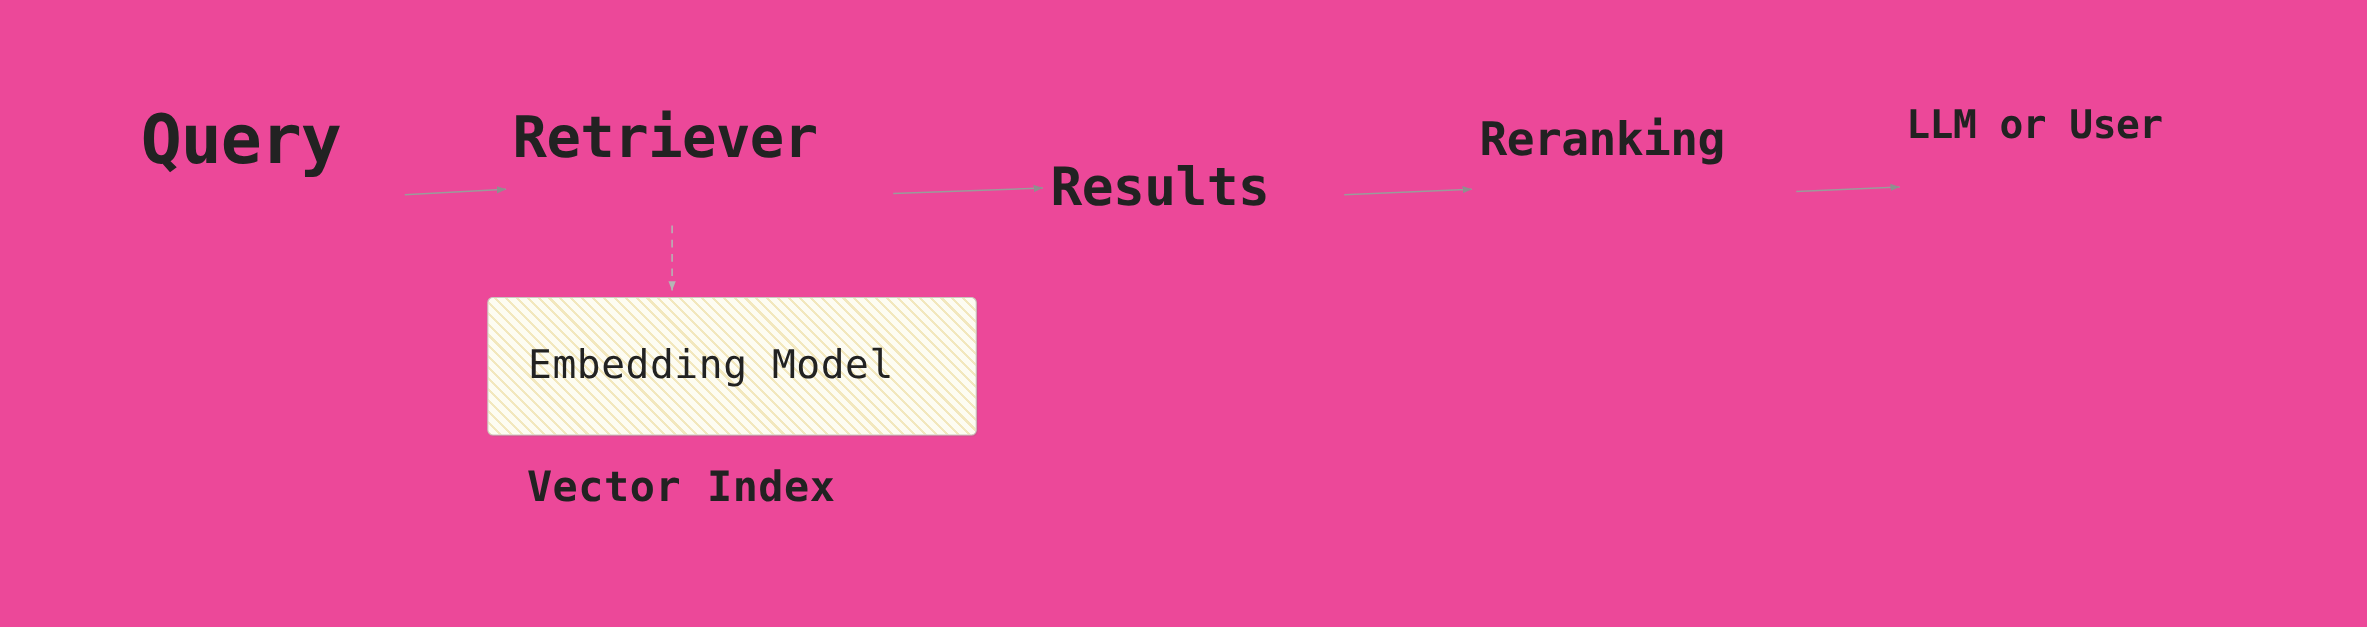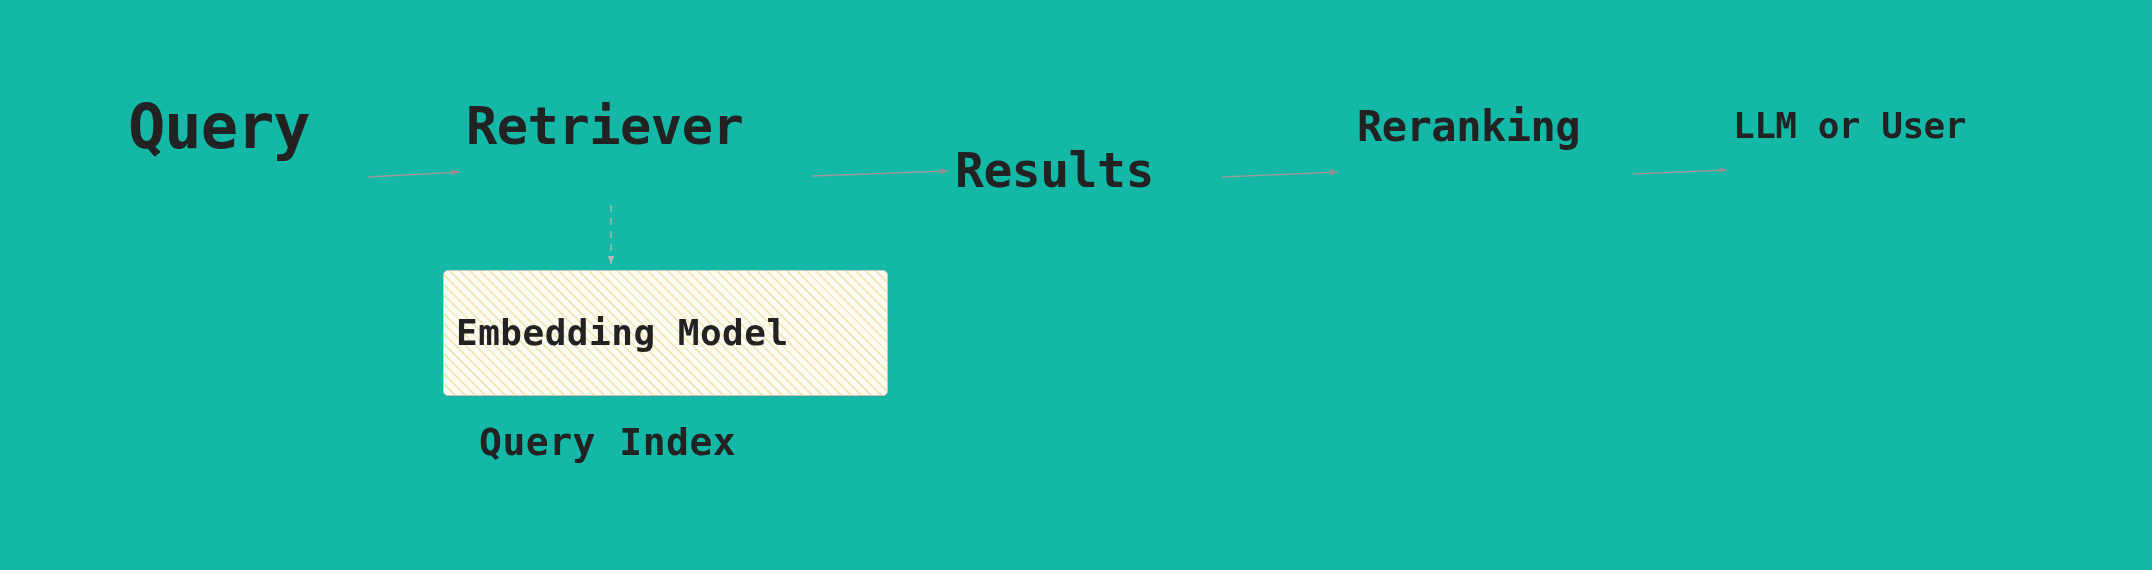--- a/index.html
+++ b/index.html
@@ -11,21 +11,21 @@
     width: 2152px;
     height: 570px;
     overflow: hidden;
     font-family: "DejaVu Sans Mono", "Liberation Mono", monospace;
   }
 
   #canvas {
     position: relative;
     width: 2152px;
     height: 570px;
-    background: #14b8a6;
+    background: #ec4899;
   }
 
   
   #wires {
     position: absolute;
     left: 0;
     top: 0;
     width: 2152px;
     height: 570px;
     pointer-events: none;
@@ -39,22 +39,22 @@
     font-family: "DejaVu Sans Mono", "Liberation Mono", monospace;
     font-weight: 700;
     line-height: 1;
     letter-spacing: -0.5px;
   }
 
   
   .n0 { left: 128px;  top: 96px;  font-size: 62px; letter-spacing: -1px; }
   .n1 { left: 466px;  top: 100px; font-size: 52px; text-align: right; }
   .n2 { left: 955px;  top: 102px; font-size: 48px; margin-top: 44px; }
-  .n3 { left: 1345px; top: 106px; font-size: 42px; margin-left: 12px; }
-  .n4 { left: 1733px; top: 108px; font-size: 36px; text-align: right; }
+  .n3 { left: 1345px; top: 106px; font-size: 42px; }
+  .n4 { left: 1733px; top: 96px; font-size: 36px; text-align: right; }
 
   
   #embedding-box {
     position: absolute;
     left: 443px;
     top: 270px;
     width: 445px;
     height: 126px;
     box-sizing: border-box;
     border: 1px solid #c9c6bd;
@@ -69,25 +69,25 @@
     );
     display: flex;
     align-items: center;
     justify-content: flex-start;
     box-shadow: 1px 1px 0 rgba(120, 118, 110, 0.18);
   }
 
   #embedding-box-label {
     color: #222222;
     font-family: "DejaVu Sans Mono", "Liberation Mono", monospace;
-    font-weight: 700;
+    font-weight: 400;
     font-size: 36px;
     line-height: 1;
     letter-spacing: 0.5px;
-    margin-left: 12px;
+    margin-left: 36px;
     white-space: pre;
     text-align: center;
   }
 
   
   #vector-index-caption {
     position: absolute;
     left: 479px;
     top: 423px;
     color: #222222;
@@ -132,15 +132,15 @@
   <div class="node-label n2">Results</div>
 
   <div class="node-label n3">Reranking</div>
 
   <div class="node-label n4">LLM or User</div>
 
   <div id="embedding-box">
     <span id="embedding-box-label">Embedding Model</span>
   </div>
 
-  <div id="vector-index-caption">Query Index</div>
+  <div id="vector-index-caption">Vector Index</div>
 
 </div>
 
 </body></html>

